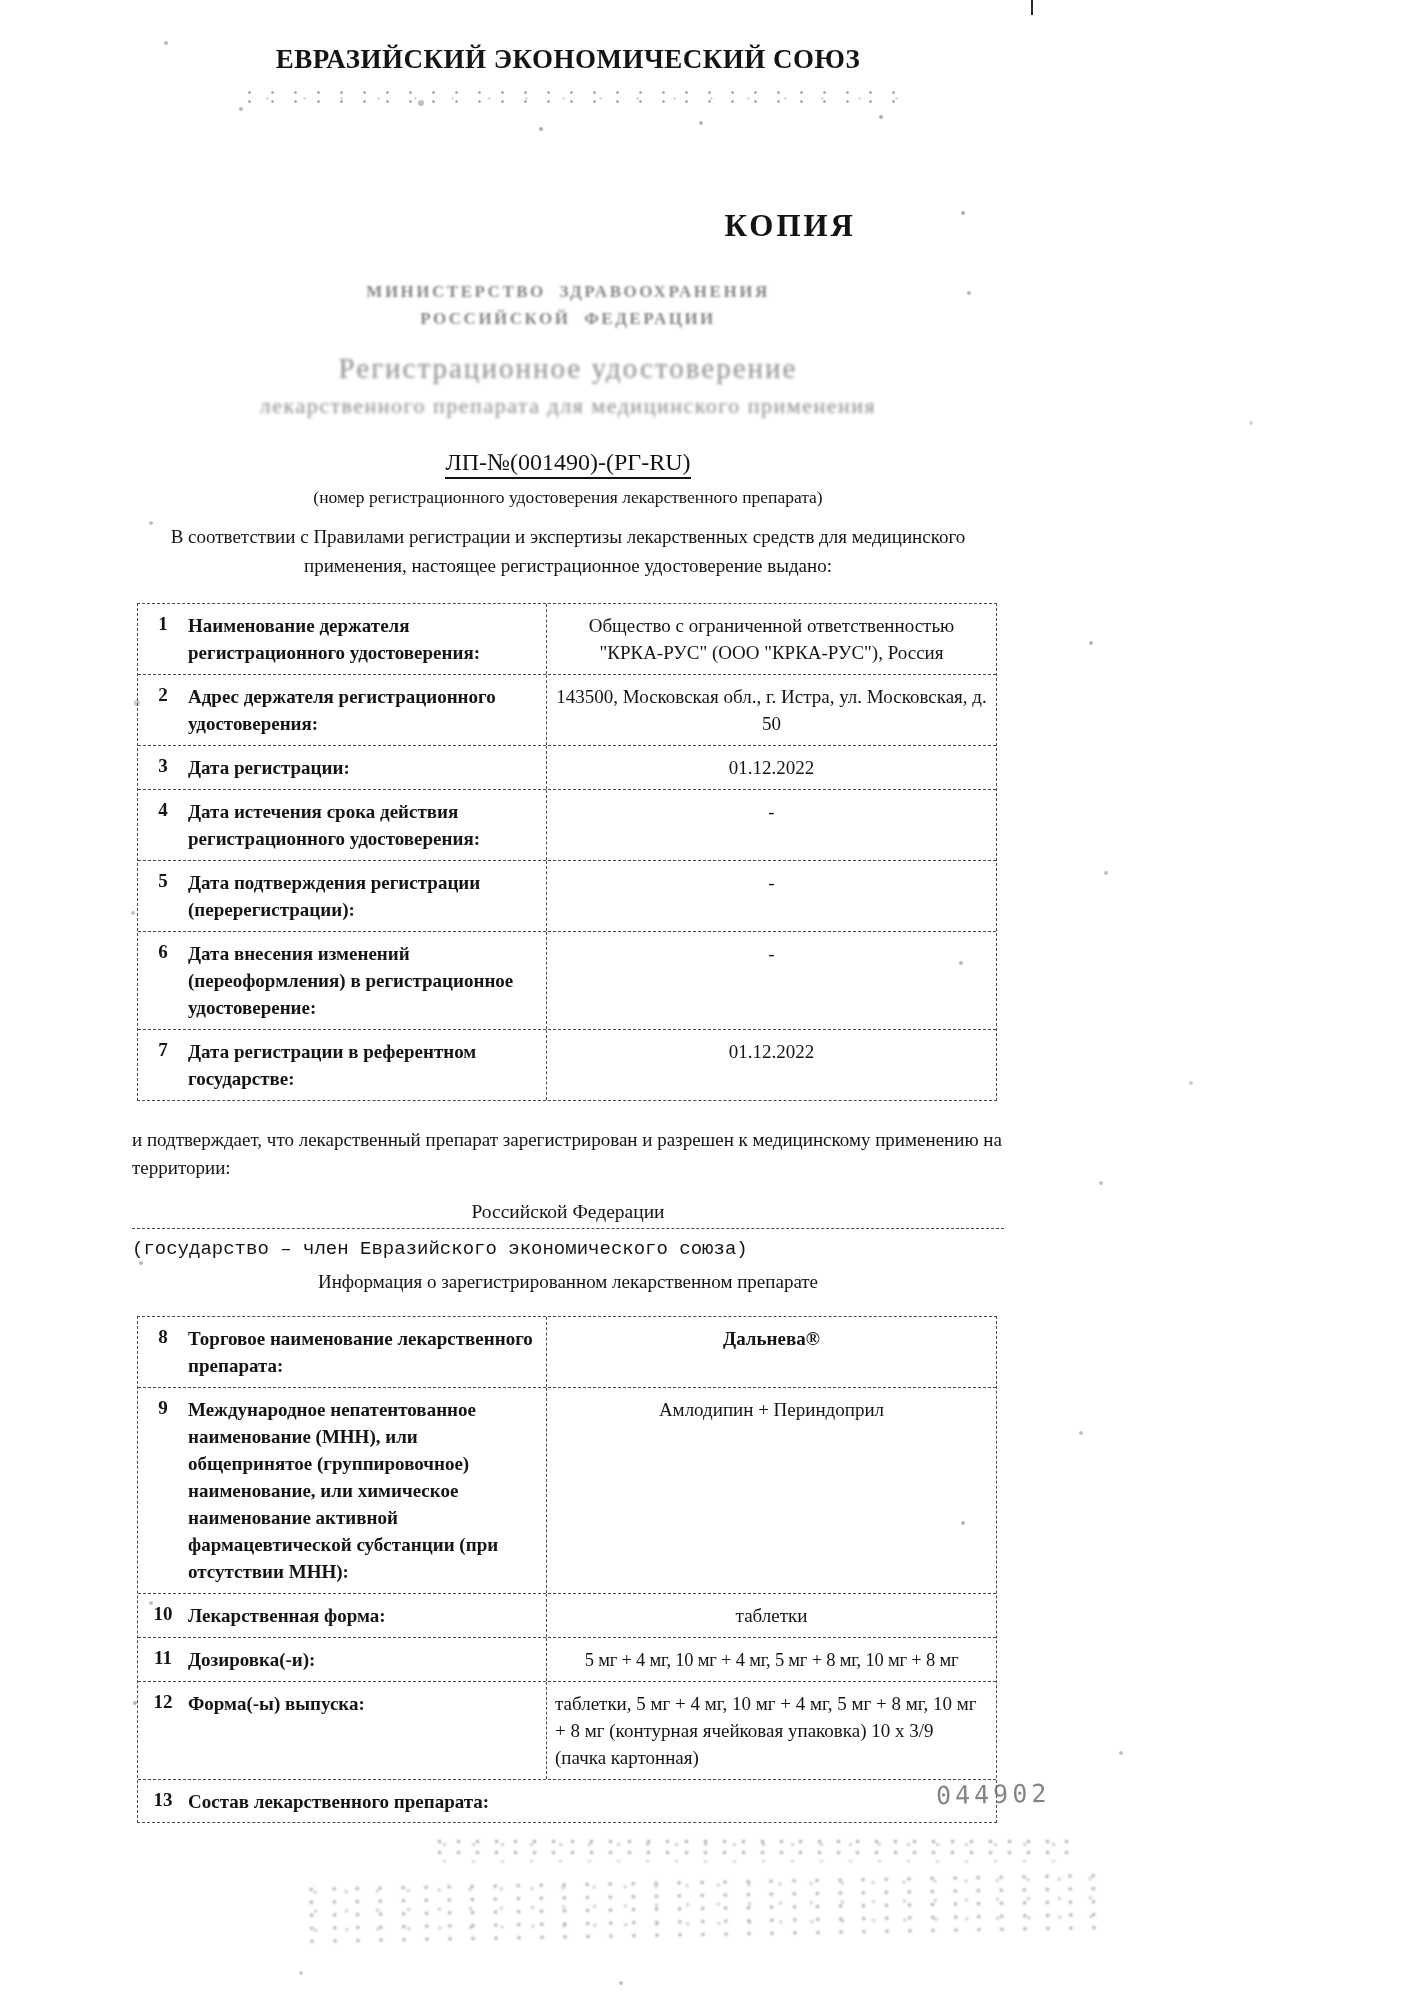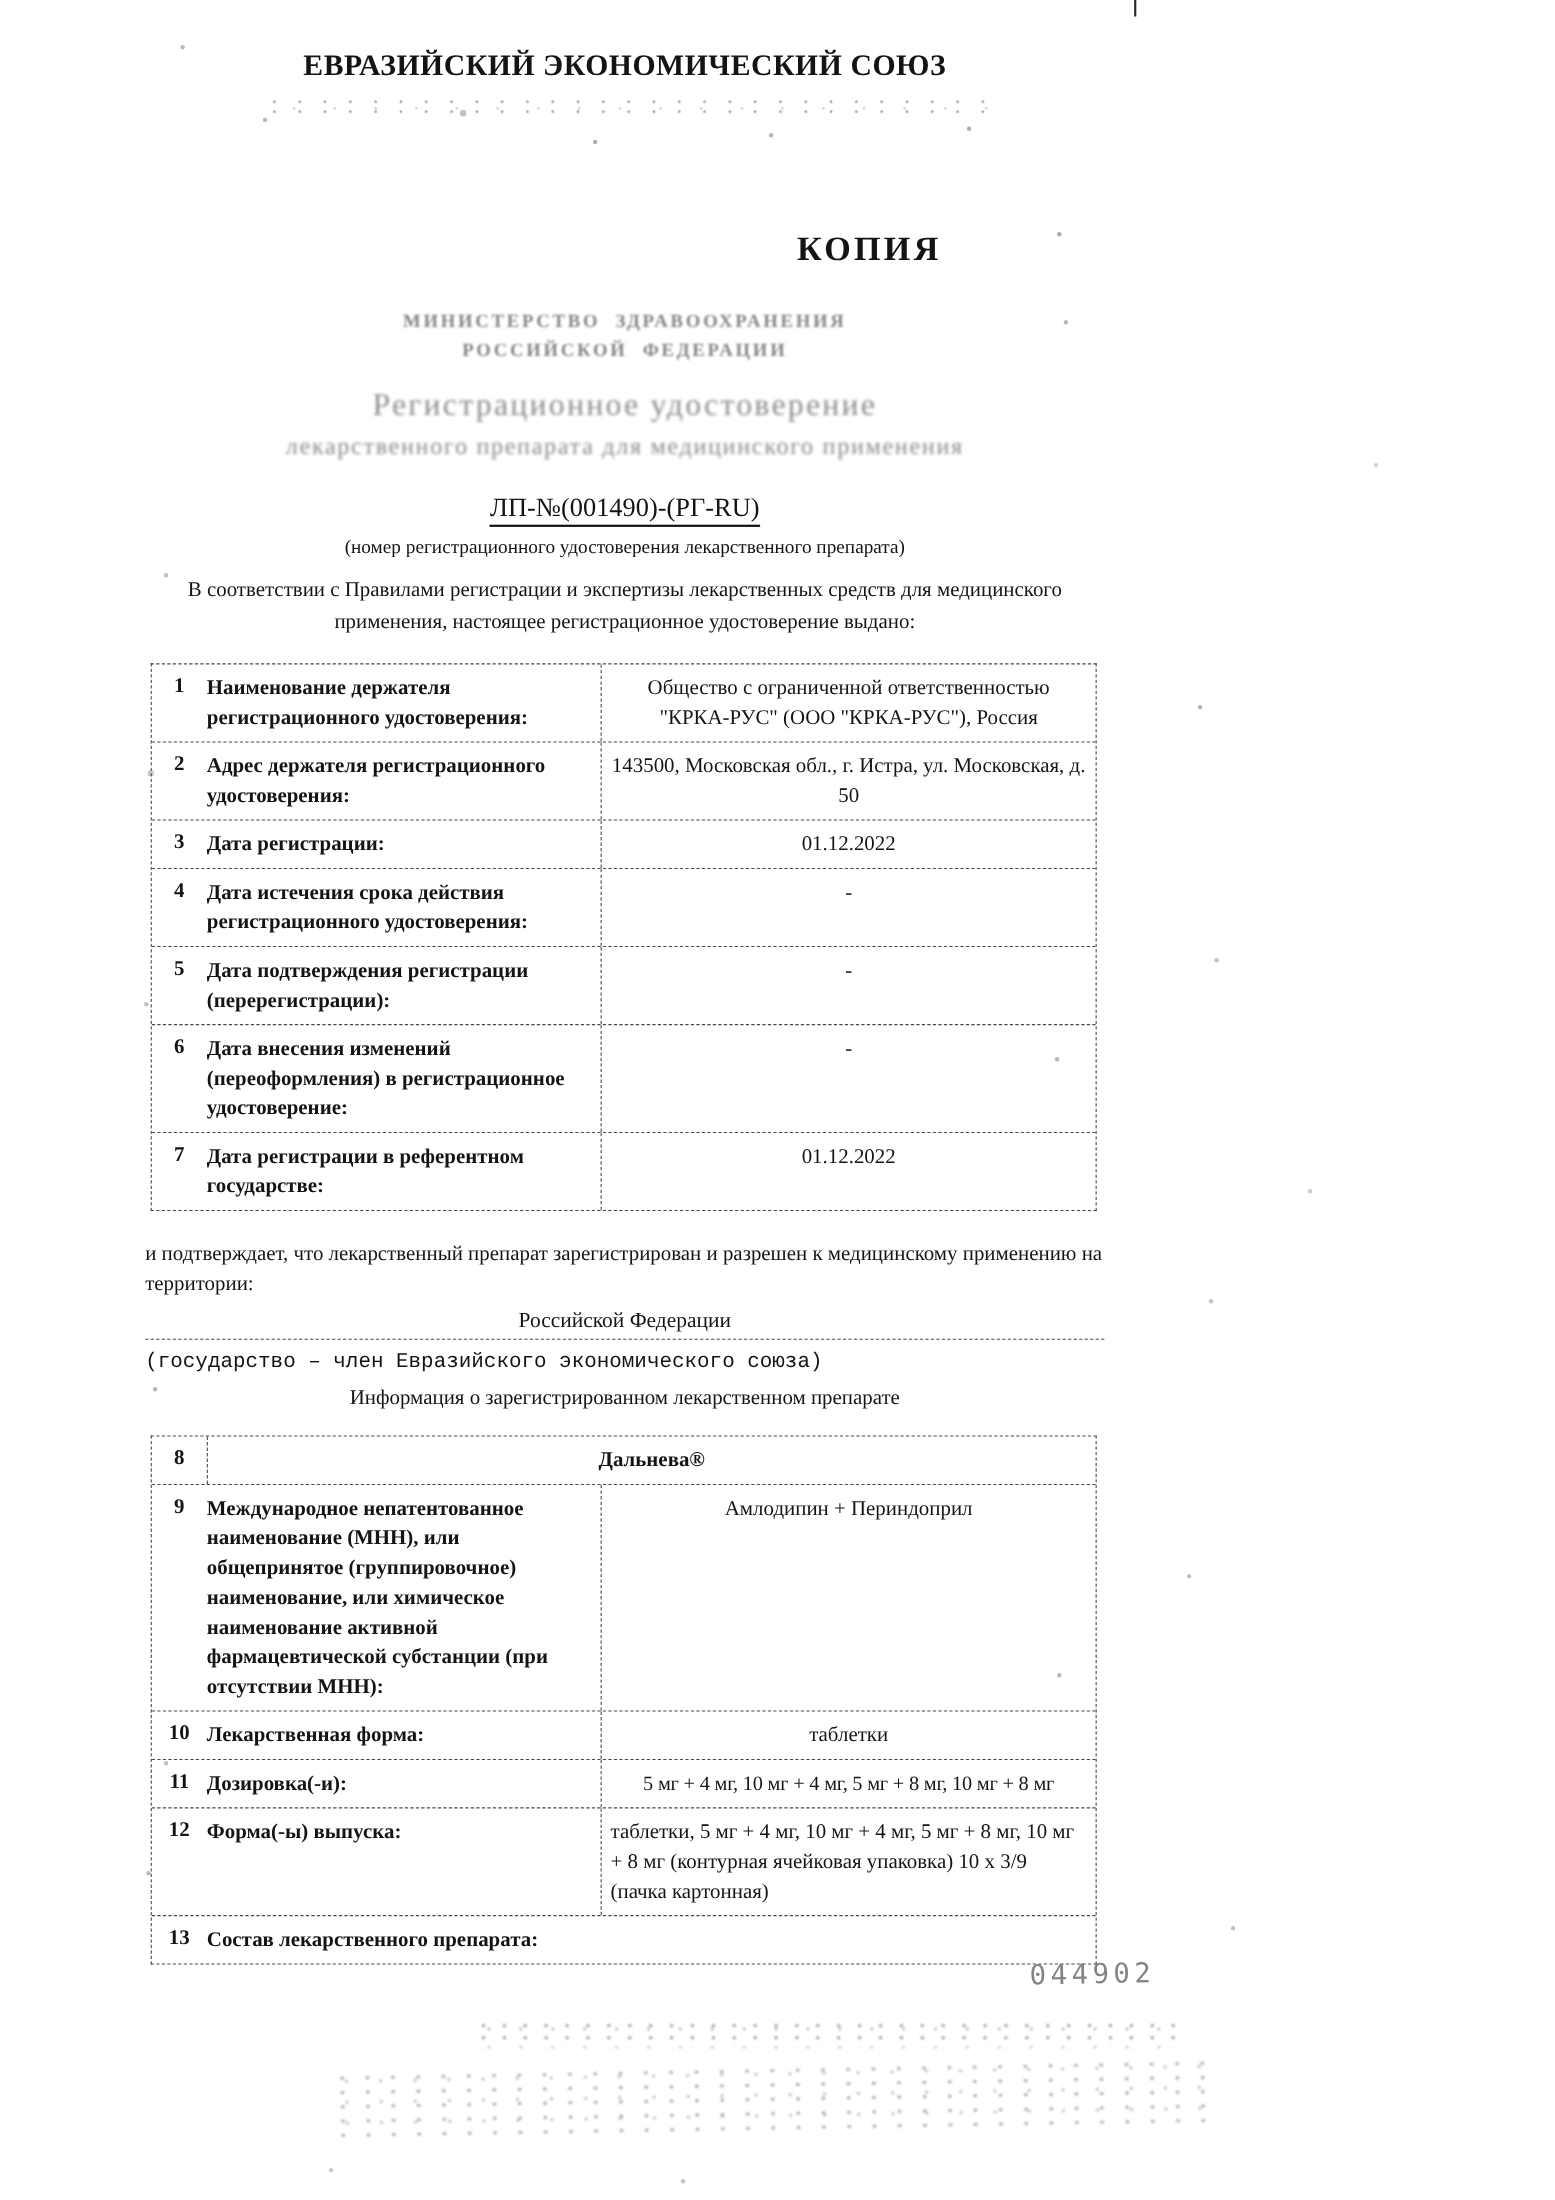--- a/index.html
+++ b/index.html
@@ -61,21 +61,21 @@
   .cell-value{
     flex:1; border-left:1.6px dashed #4a4a4a;
     font-size:19px; line-height:1.42; padding:9px 8px 7px;
     text-align:center;
   }
   .cell-value.left { text-align:left; }
   .cell-value.bold { font-weight:bold; }
   .cell-value.tight { font-size:18.5px; letter-spacing:-0.2px; white-space:nowrap; }
 
   .confirm { margin-top:25px; font-size:19px; line-height:1.5; }
-  .territory { margin-top:7px; text-align:center; font-size:19.5px; }
+  .territory { margin-top:18px; text-align:center; font-size:19.5px; }
   .dash-line { margin-top:5px; border-top:1.8px dashed #4a4a4a; height:0; }
   .territory-caption { margin-top:9px; text-align:left; font-size:19px;font-family:Liberation Mono, monospace; }
   .info-title { margin-top:11px; text-align:center; font-size:19px; }
 
   .stamp {
     position:absolute; left:936px; top:1780px;
     font-family:"DejaVu Sans Mono", monospace;
     font-size:25px; color:#6f6f6f; letter-spacing:4px;
     transform:rotate(-1.2deg); opacity:.85;
   }
@@ -183,20 +183,21 @@
 
     <div class="territory">Российской Федерации</div>
     <div class="dash-line"></div>
     <div class="territory-caption">(государство – член Евразийского экономического союза)</div>
 
     <div class="info-title">Информация о зарегистрированном лекарственном препарате</div>
 
     <div class="tbl">
       <div class="row">
         <div class="cell-num">8</div>
+        <div class="cell-label">Торговое наименование лекарственного препарата:</div>
         <div class="cell-value bold">Дальнева®</div>
       </div>
       <div class="row">
         <div class="cell-num">9</div>
         <div class="cell-label">Международное непатентованное наименование (МНН), или общепринятое (группировочное) наименование, или химическое наименование активной фармацевтической субстанции (при отсутствии МНН):</div>
         <div class="cell-value">Амлодипин + Периндоприл</div>
       </div>
       <div class="row">
         <div class="cell-num">10</div>
         <div class="cell-label">Лекарственная форма:</div>

